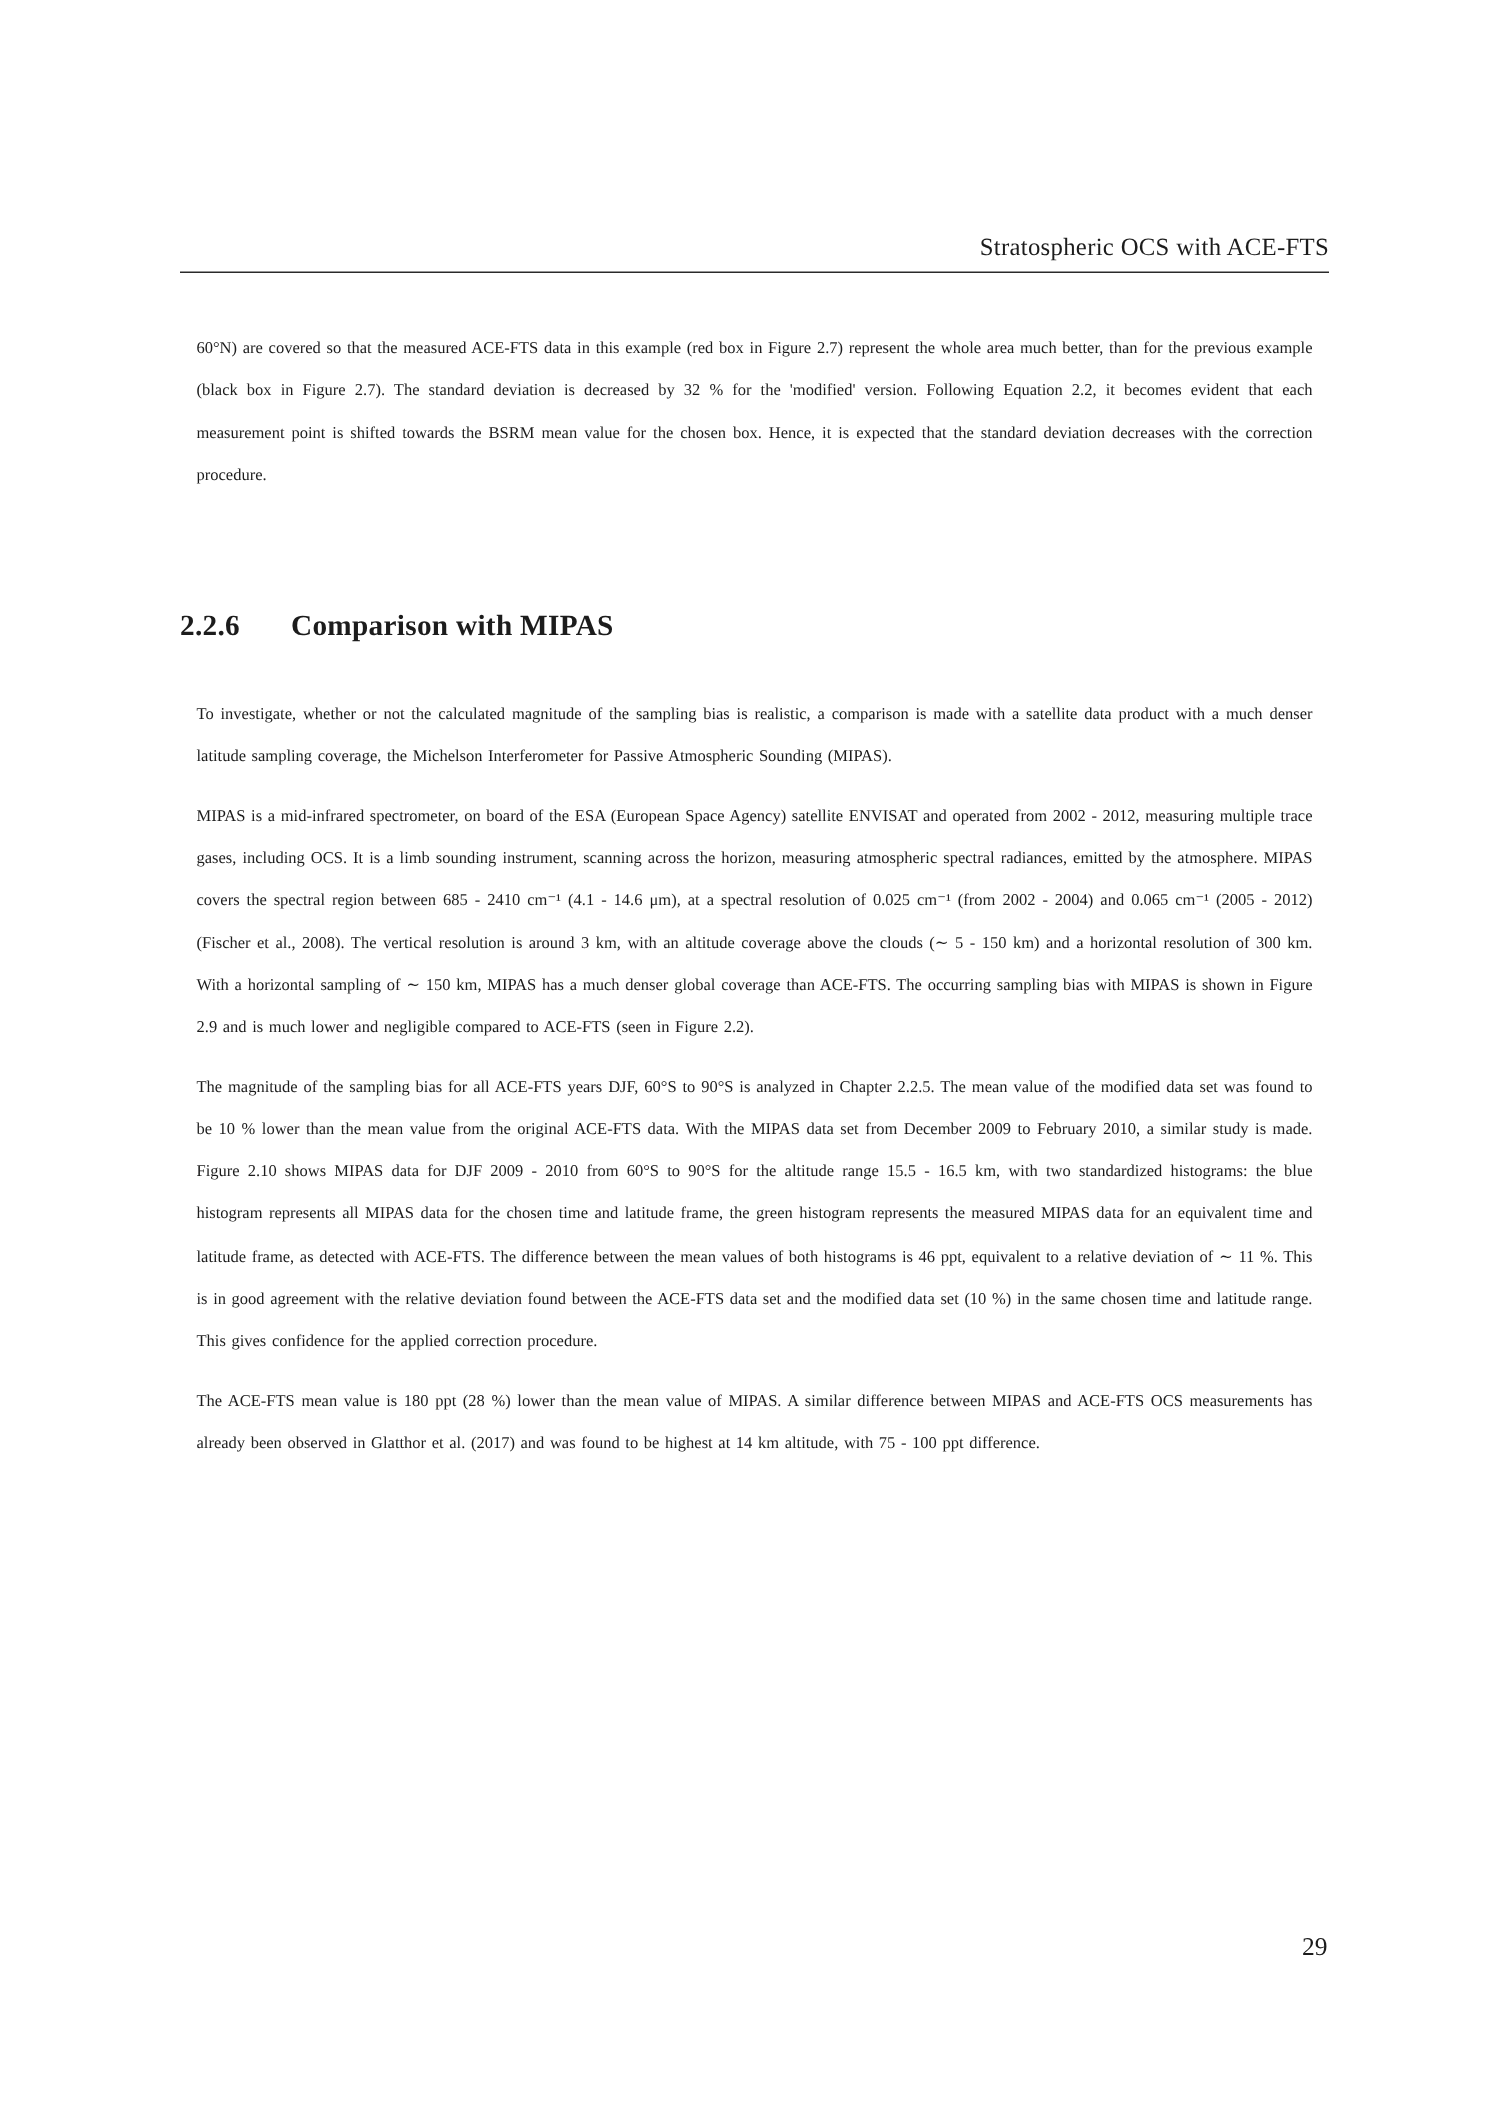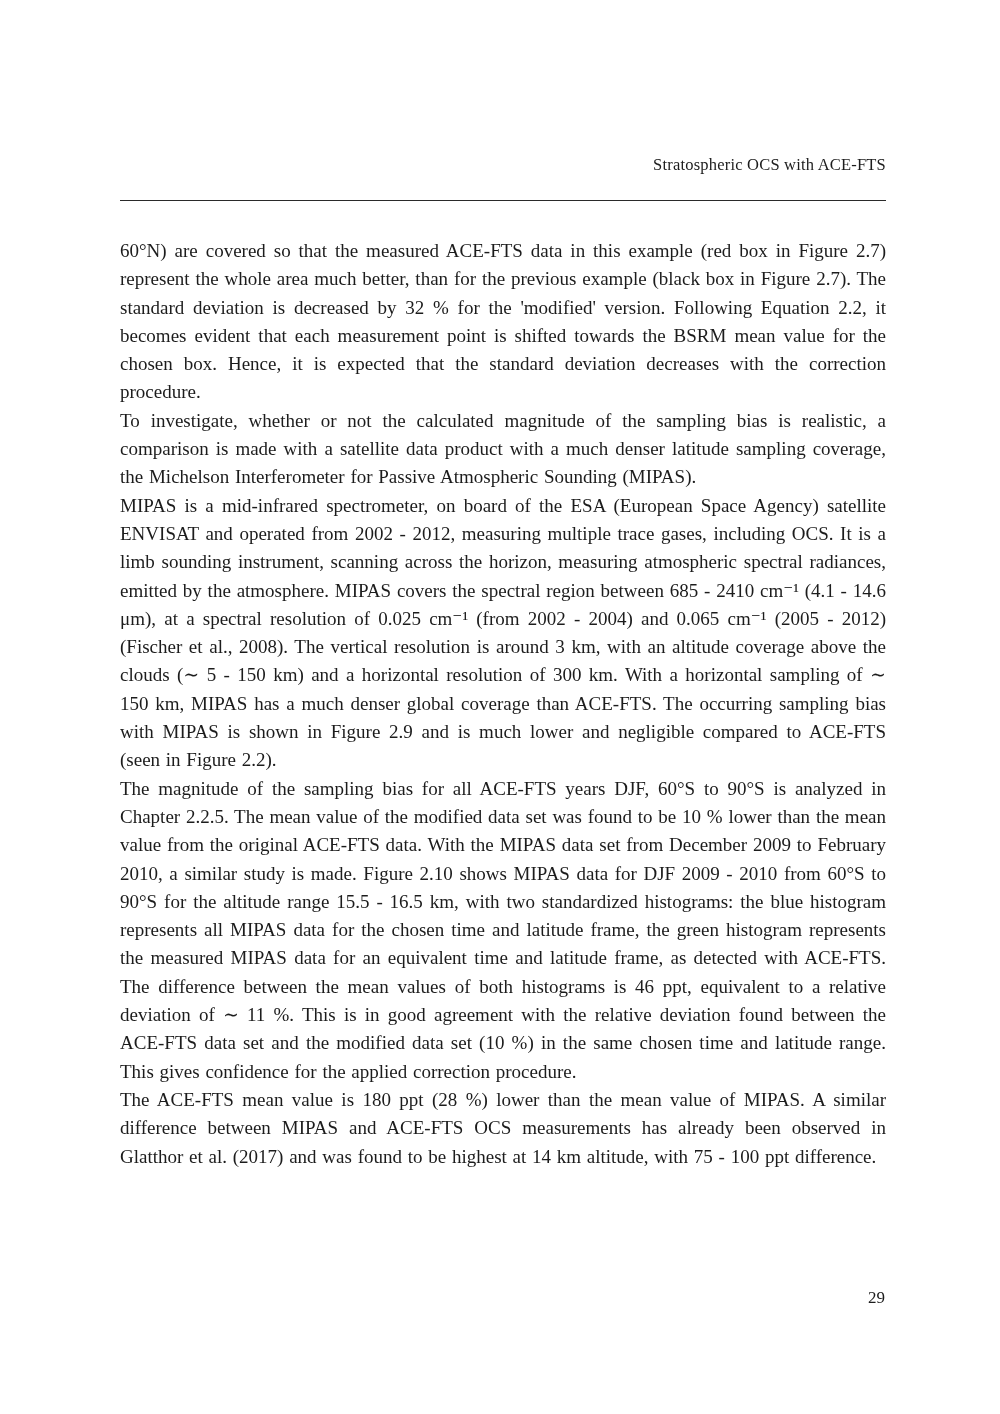--- a/index.html
+++ b/index.html
@@ -21,29 +21,29 @@
   .content-column {
     position: absolute;
     left: 120px;
     top: 155px;
     width: 766px;
   }
   .running-header {
     text-align: right;
     font-size: 16.5px;
     letter-spacing: 0.2px;
-    padding-bottom: 25px;
+    padding-bottom: 6px;
     border-bottom: 1.2px solid #2a2a2a;
   }
   .doc-body {
     margin-top: 36px;
   }
   .doc-body p {
-    margin: 0;
-    font-size: 19px;
+    margin: 11px;
+    font-size: 11px;
     line-height: 28.3px;
     text-align: justify;
     word-spacing: 1px;
   }
   .doc-body h2 {
     font-size: 19.5px;
     font-weight: bold;
     margin: 76px 0 33px 0;
     letter-spacing: 0.2px;
   }
@@ -61,20 +61,21 @@
   }
 </style>
 </head>
 <body>
 
 <div class="page">
   <div class="content-column">
     <div class="running-header">Stratospheric OCS with ACE-FTS</div>
     <div class="doc-body">
         <p><span>60°N) are covered so that the measured ACE-FTS data in this example (red box in Figure 2.7) represent the whole area much better, than for the previous example (black box in Figure 2.7). The standard deviation is decreased by 32 % for the 'modified' version. Following Equation 2.2, it becomes evident that each measurement point is shifted towards the BSRM mean value for the chosen box. Hence, it is expected that the standard deviation decreases with the correction procedure.</span></p>
+        <h2><span class="hnum">2.2.6</span><span>Comparison with MIPAS</span></h2>
         <p><span>To investigate, whether or not the calculated magnitude of the sampling bias is realistic, a comparison is made with a satellite data product with a much denser latitude sampling coverage, the Michelson Interferometer for Passive Atmospheric Sounding (MIPAS).</span></p>
         <p><span>MIPAS is a mid-infrared spectrometer, on board of the ESA (European Space Agency) satellite ENVISAT and operated from 2002 - 2012, measuring multiple trace gases, including </span><span class="it">OCS</span><span>. It is a limb sounding instrument, scanning across the horizon, measuring atmospheric spectral radiances, emitted by the atmosphere. MIPAS covers the spectral region between 685 - 2410 cm⁻¹ (4.1 - 14.6 μm), at a spectral resolution of 0.025 cm⁻¹ (from 2002 - 2004) and 0.065 cm⁻¹ (2005 - 2012) (Fischer et al., 2008). The vertical resolution is around 3 km, with an altitude coverage above the clouds (∼ 5 - 150 km) and a horizontal resolution of 300 km. With a horizontal sampling of ∼ 150 km, MIPAS has a much denser global coverage than ACE-FTS. The occurring sampling bias with MIPAS is shown in Figure 2.9 and is much lower and negligible compared to ACE-FTS (seen in Figure 2.2).</span></p>
         <p><span>The magnitude of the sampling bias for all ACE-FTS years DJF, 60°S to 90°S is analyzed in Chapter 2.2.5. The mean value of the modified data set was found to be 10 % lower than the mean value from the original ACE-FTS data. With the MIPAS data set from December 2009 to February 2010, a similar study is made. Figure 2.10 shows MIPAS data for DJF 2009 - 2010 from 60°S to 90°S for the altitude range 15.5 - 16.5 km, with two standardized histograms: the blue histogram represents all MIPAS data for the chosen time and latitude frame, the green histogram represents the measured MIPAS data for an equivalent time and latitude frame, as detected with ACE-FTS. The difference between the mean values of both histograms is 46 ppt, equivalent to a relative deviation of ∼ 11 %. This is in good agreement with the relative deviation found between the ACE-FTS data set and the modified data set (10 %) in the same chosen time and latitude range. This gives confidence for the applied correction procedure.</span></p>
         <p><span>The ACE-FTS mean value is 180 ppt (28 %) lower than the mean value of MIPAS. A similar difference between MIPAS and ACE-FTS </span><span class="it">OCS</span><span> measurements has already been observed in Glatthor et al. (2017) and was found to be highest at 14 km altitude, with 75 - 100 ppt difference.</span></p>
       </div>
   </div>
   <div class="page-number">29</div>
 </div>
 
 </body></html>

